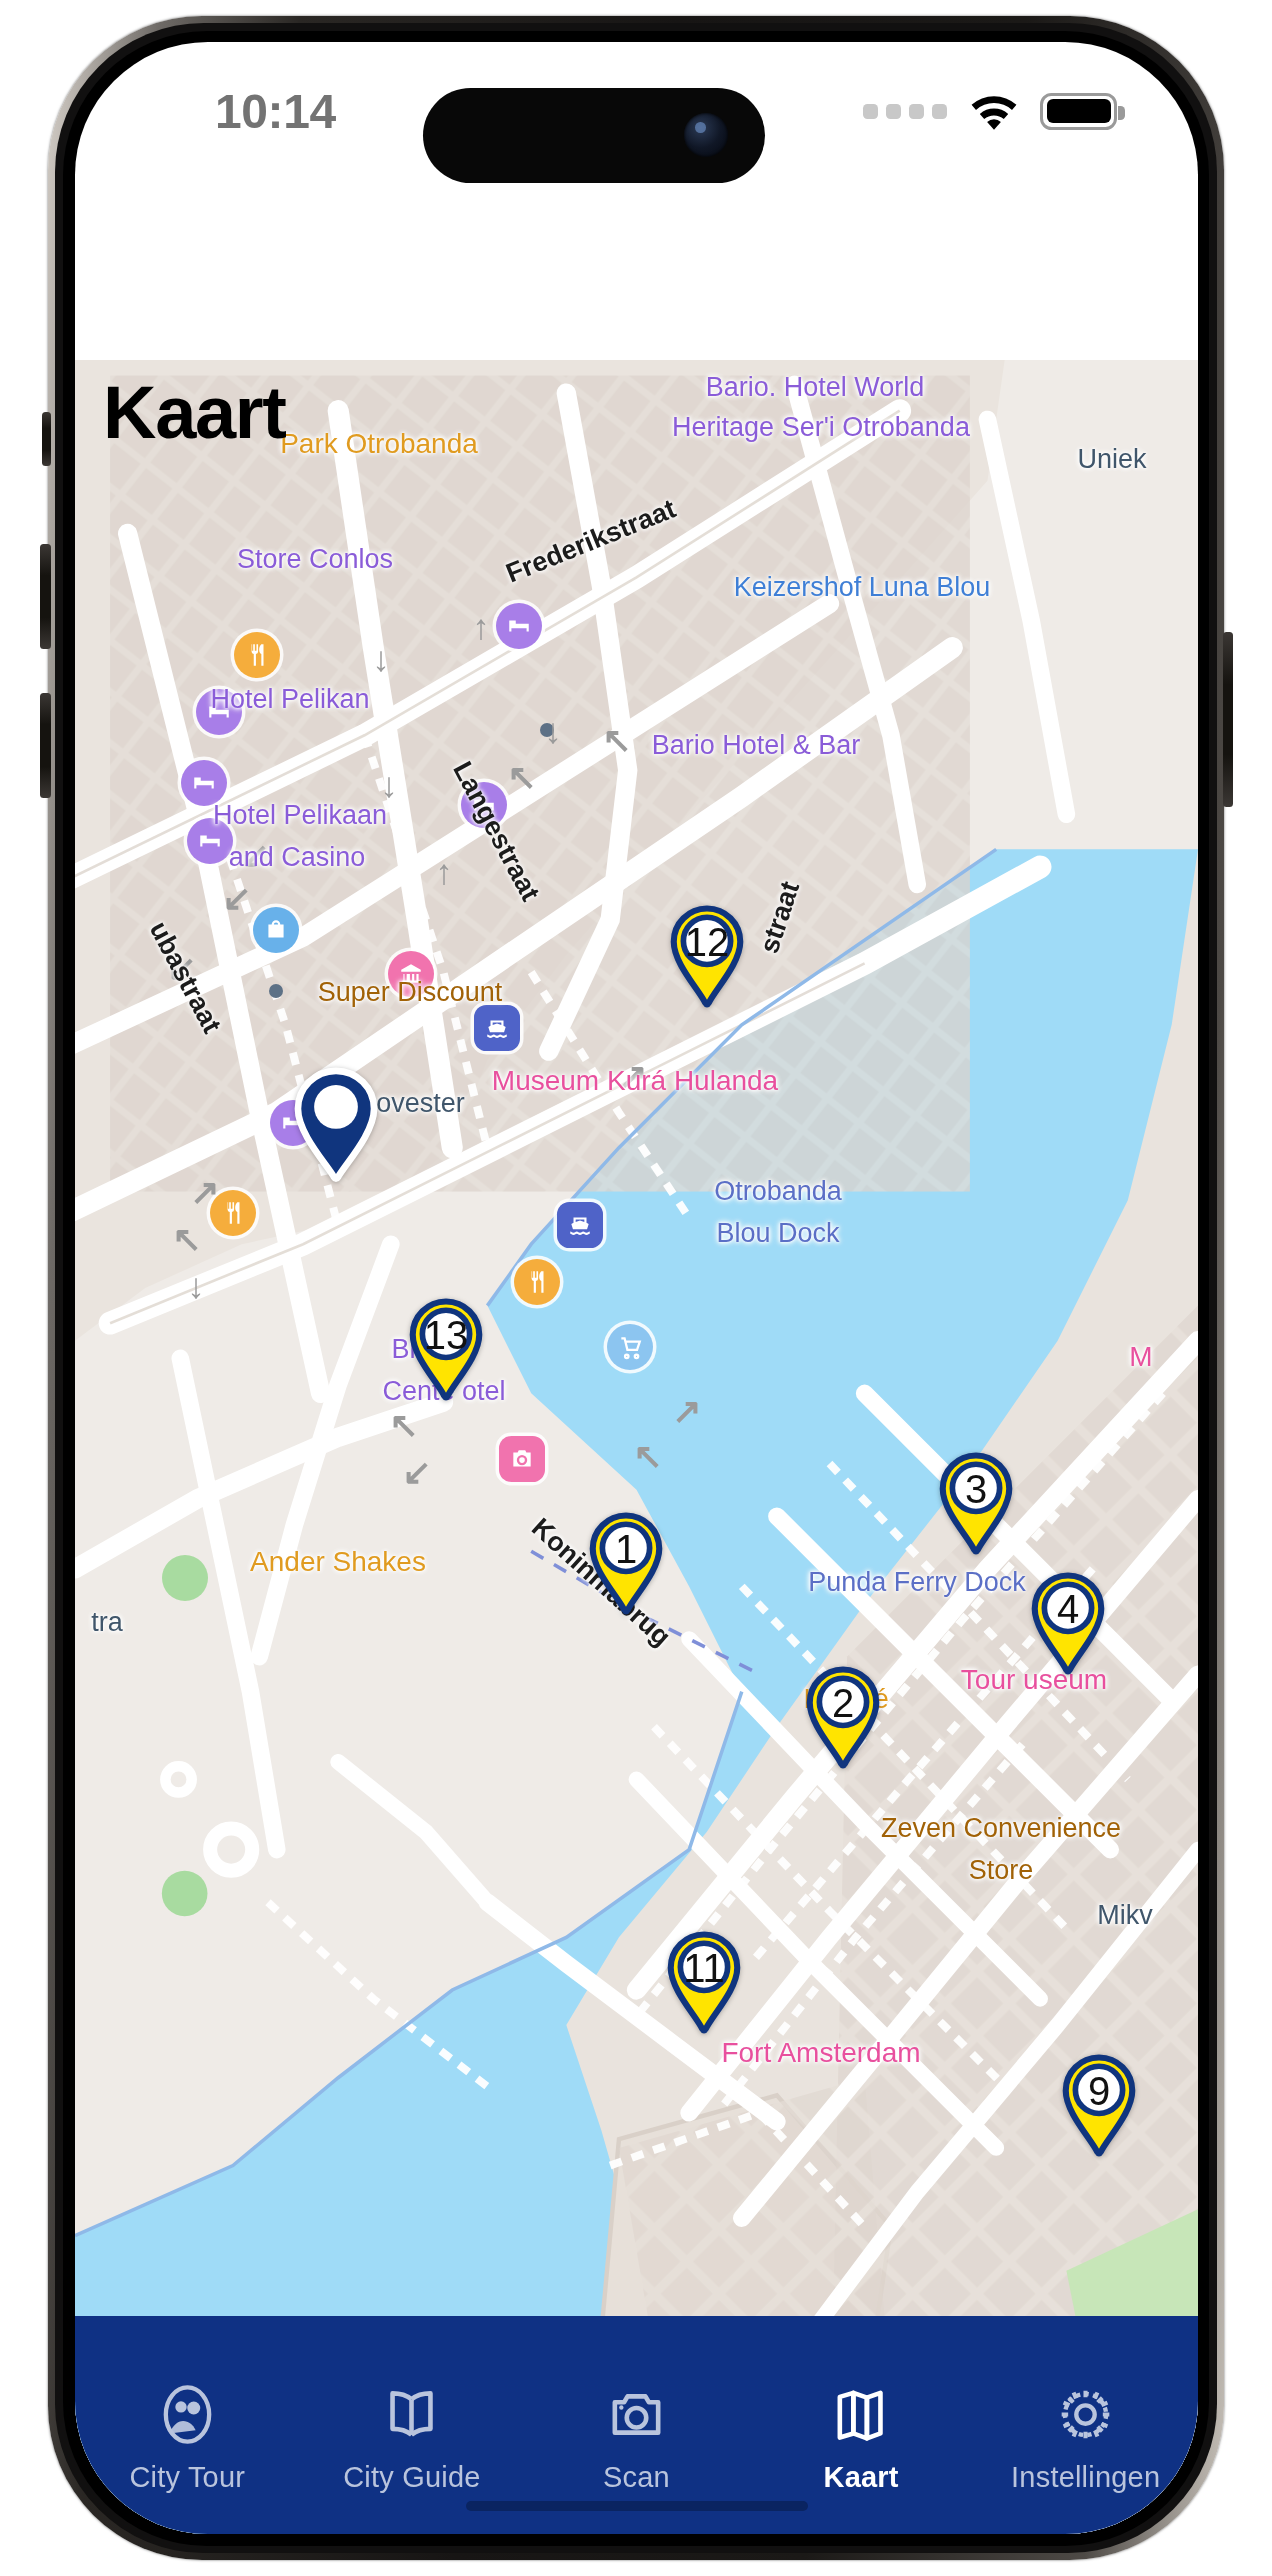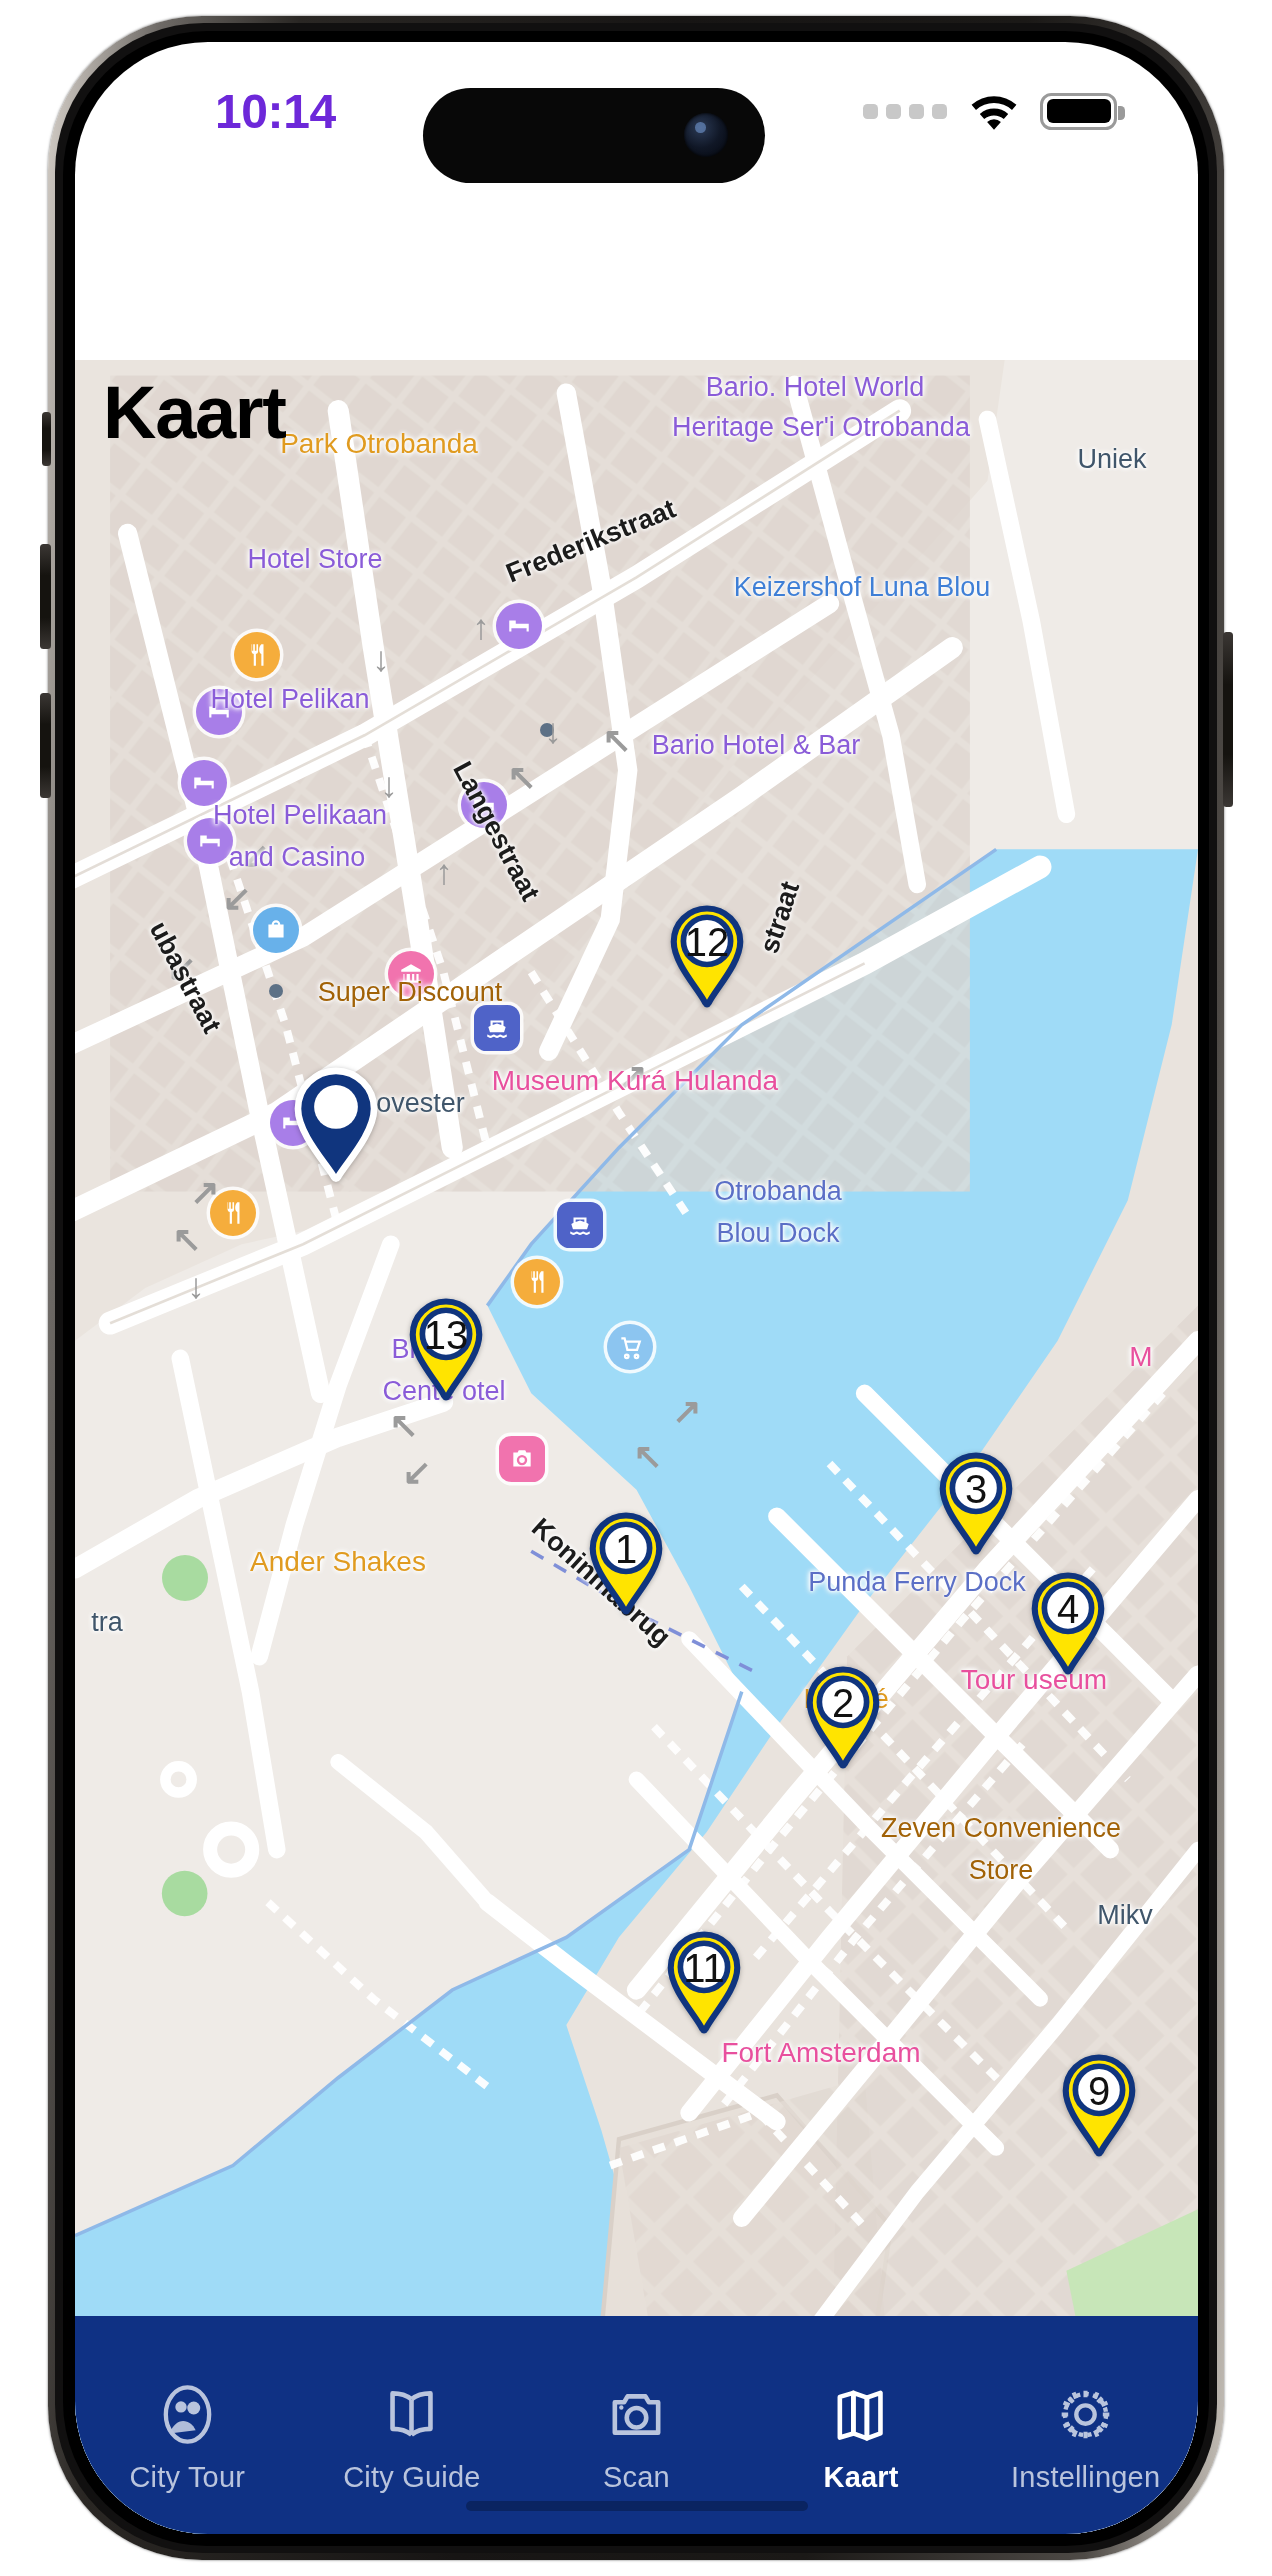--- a/index.html
+++ b/index.html
@@ -46,21 +46,21 @@
   .btn-voldn  { left: 40px; top: 693px; width: 10.5px; height: 105px; }
   .btn-power  { right: 39px; top: 632px; width: 10.5px; height: 175px; }
 
   
   .statusbar {
     position:absolute; left:0; top:0; width:1123px; height:132px;
     z-index: 40;
   }
   .sb-time {
     position:absolute; left: 140px; top: 42px;
-    font-size: 48px; font-weight: 700; color:#6d28d9; letter-spacing: -0.4px;
+    font-size: 48px; font-weight: 700; color:#737373; letter-spacing: -0.4px;
   }
   .notch {
     position:absolute; left: 348px; top: 46px;
     width: 342px; height: 95px; border-radius: 53px;
     background: #080808;
     z-index: 45;
   }
   .notch-cam {
     position:absolute; right: 37px; top: 25.4px;
     width: 44px; height: 44px; border-radius: 50%;
@@ -381,21 +381,21 @@
       <div class="arrow" style="left:112px;top:881px;">↖</div>
       <div class="arrow" style="left:121px;top:928px;">↓</div>
       <div class="arrow" style="left:612px;top:1053px;">↗</div>
       <div class="arrow" style="left:329px;top:1067px;">↖</div>
       <div class="arrow" style="left:342px;top:1114px;">↙</div>
       <div class="arrow" style="left:573px;top:1098px;">↖</div>
       <div class="arrow" style="left:478px;top:373px;">↓</div>
 
       <div id="map-labels">
           <div class="mlabel ctr l-food" style="left: 304px; top: 70px; font-size: 28px;">Park Otrobanda</div>
-          <div class="mlabel ctr l-hotel" style="left: 240px; top: 186px; font-size: 27px;">Hotel Store</div>
+          <div class="mlabel ctr l-hotel" style="left: 240px; top: 186px; font-size: 27px;">Store Conlos</div>
           <div class="mlabel ctr l-hotel" style="left: 215px; top: 326px; font-size: 27px;">Hotel Pelikan</div>
           <div class="mlabel ctr l-hotel" style="left: 225px; top: 442px; font-size: 27px;">Hotel Pelikaan</div>
           <div class="mlabel ctr l-hotel" style="left: 222px; top: 484px; font-size: 27px; text-align: right;">and Casino</div>
           <div class="mlabel ctr l-hotel" style="left: 740px; top: 14px; font-size: 27px;">Bario. Hotel World</div>
           <div class="mlabel ctr l-hotel" style="left: 746px; top: 54px; font-size: 27px;">Heritage Ser'i Otrobanda</div>
           <div class="mlabel ctr l-blue" style="left: 787px; top: 214px; font-size: 27px;">Keizershof Luna Blou</div>
           <div class="mlabel ctr l-hotel" style="left: 681px; top: 372px; font-size: 27px;">Bario Hotel &amp; Bar</div>
           <div class="mlabel ctr l-place" style="left: 1037px; top: 86px; font-size: 27px;">Uniek</div>
           <div class="mlabel ctr l-street" style="left: 516px; top: 168px; font-size: 27px; transform: translateX(-50%) rotate(-22deg);">Frederikstraat</div>
           <div class="mlabel ctr l-street" style="left: 421px; top: 458px; font-size: 27px; transform: translateX(-50%) rotate(62deg);">Langestraat</div>

